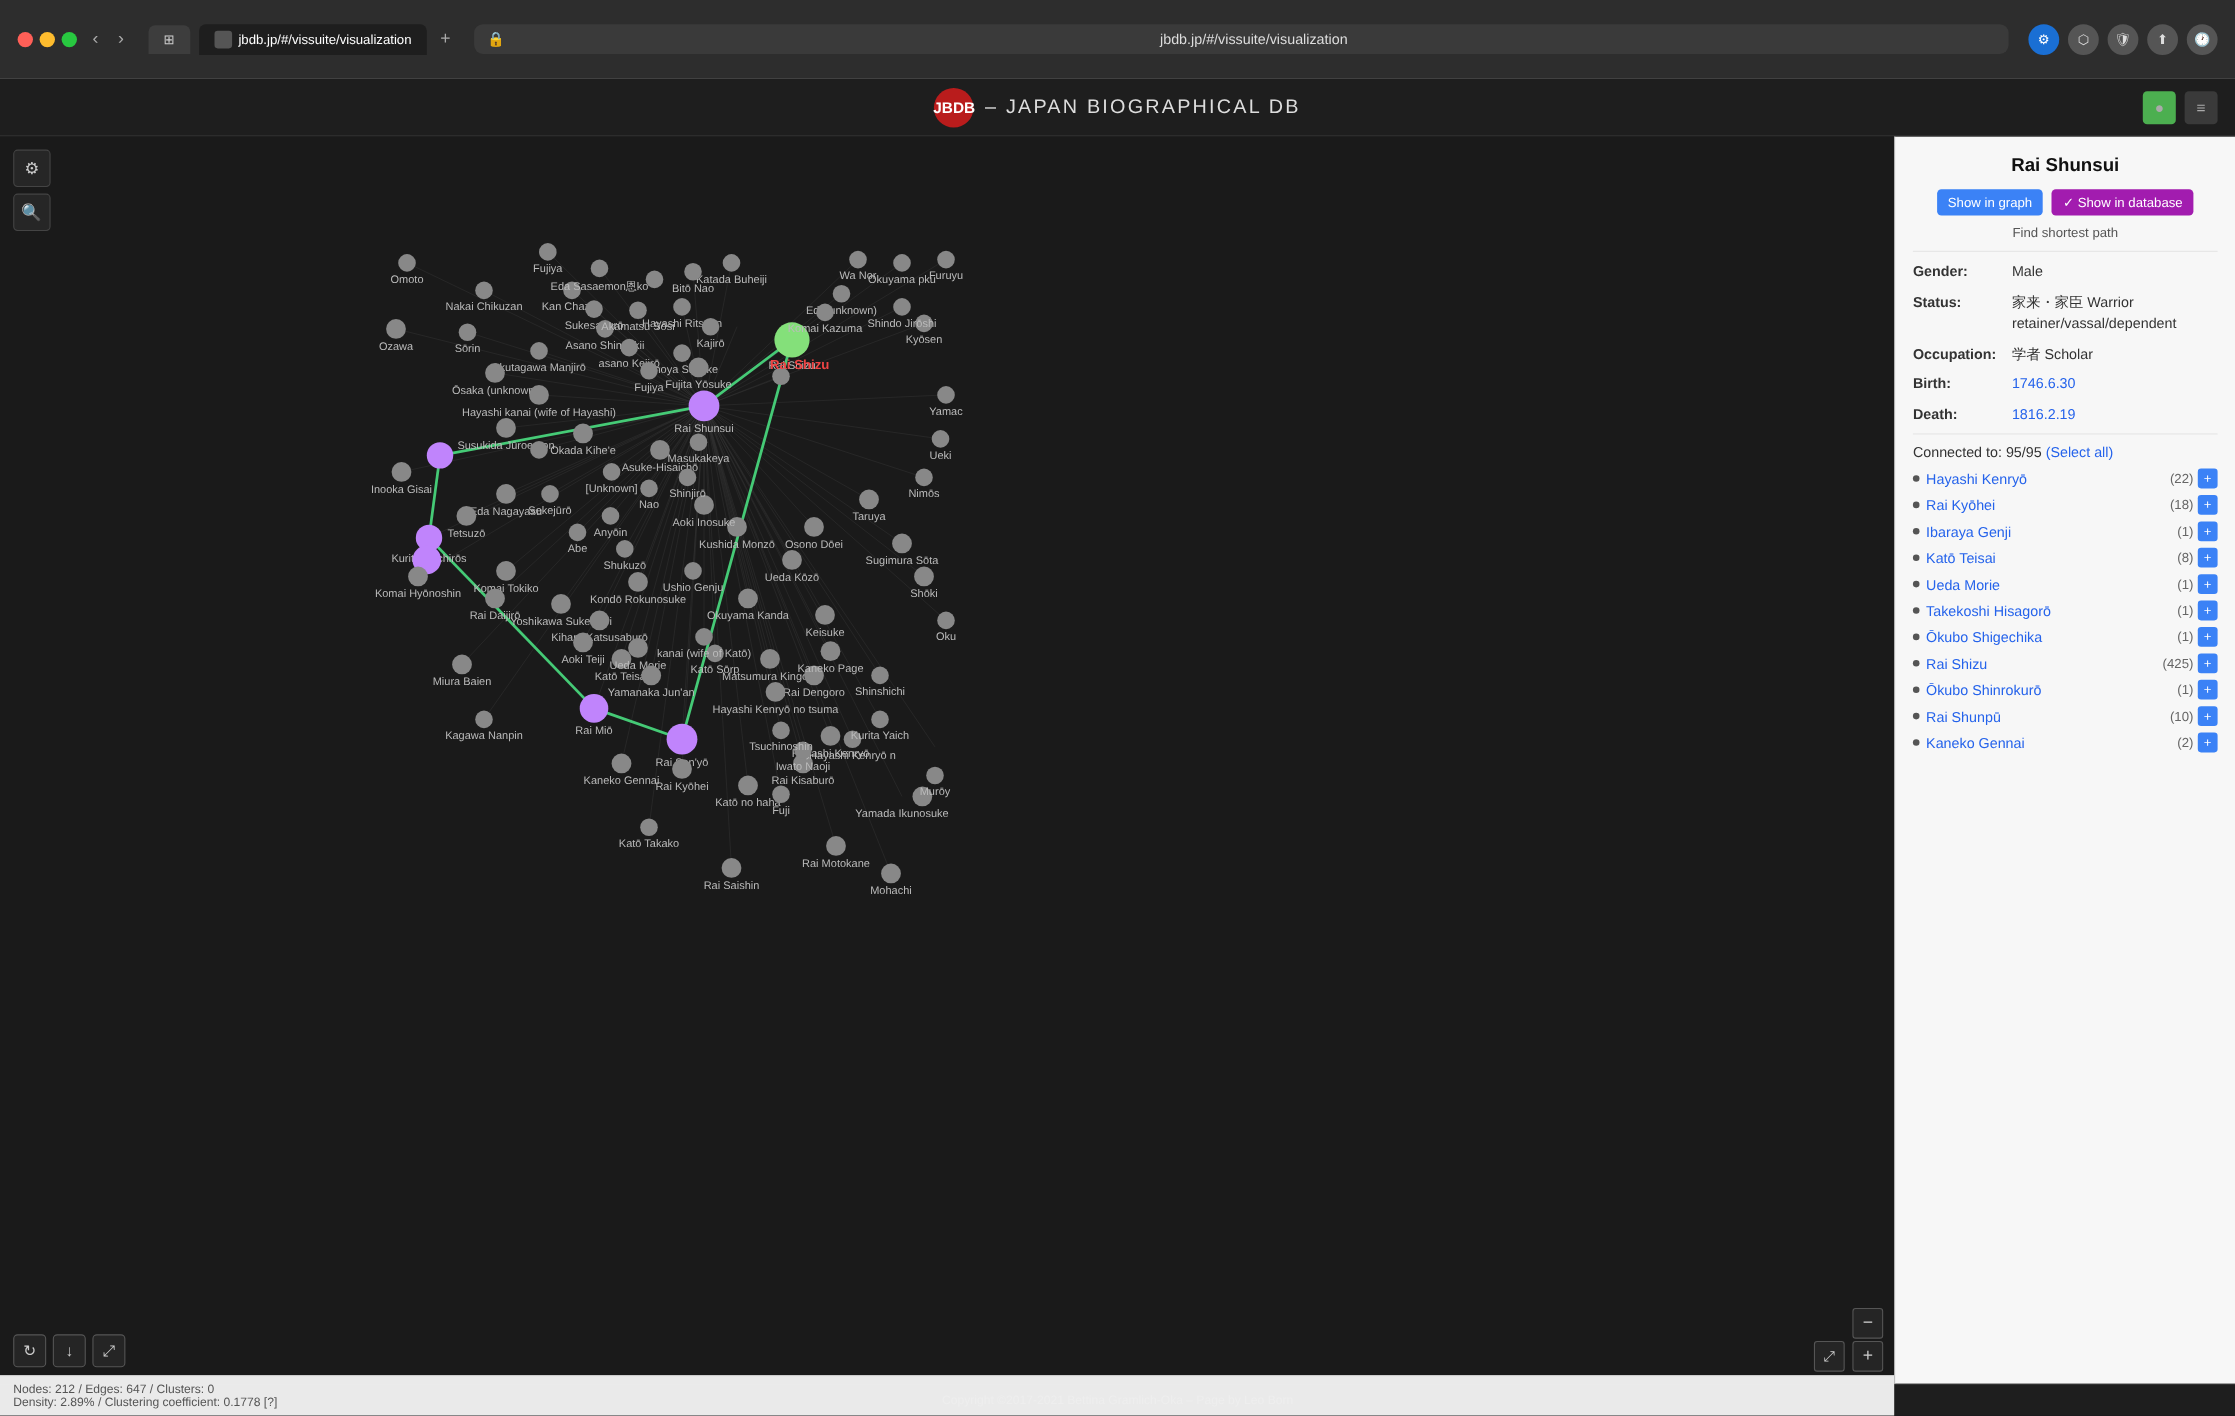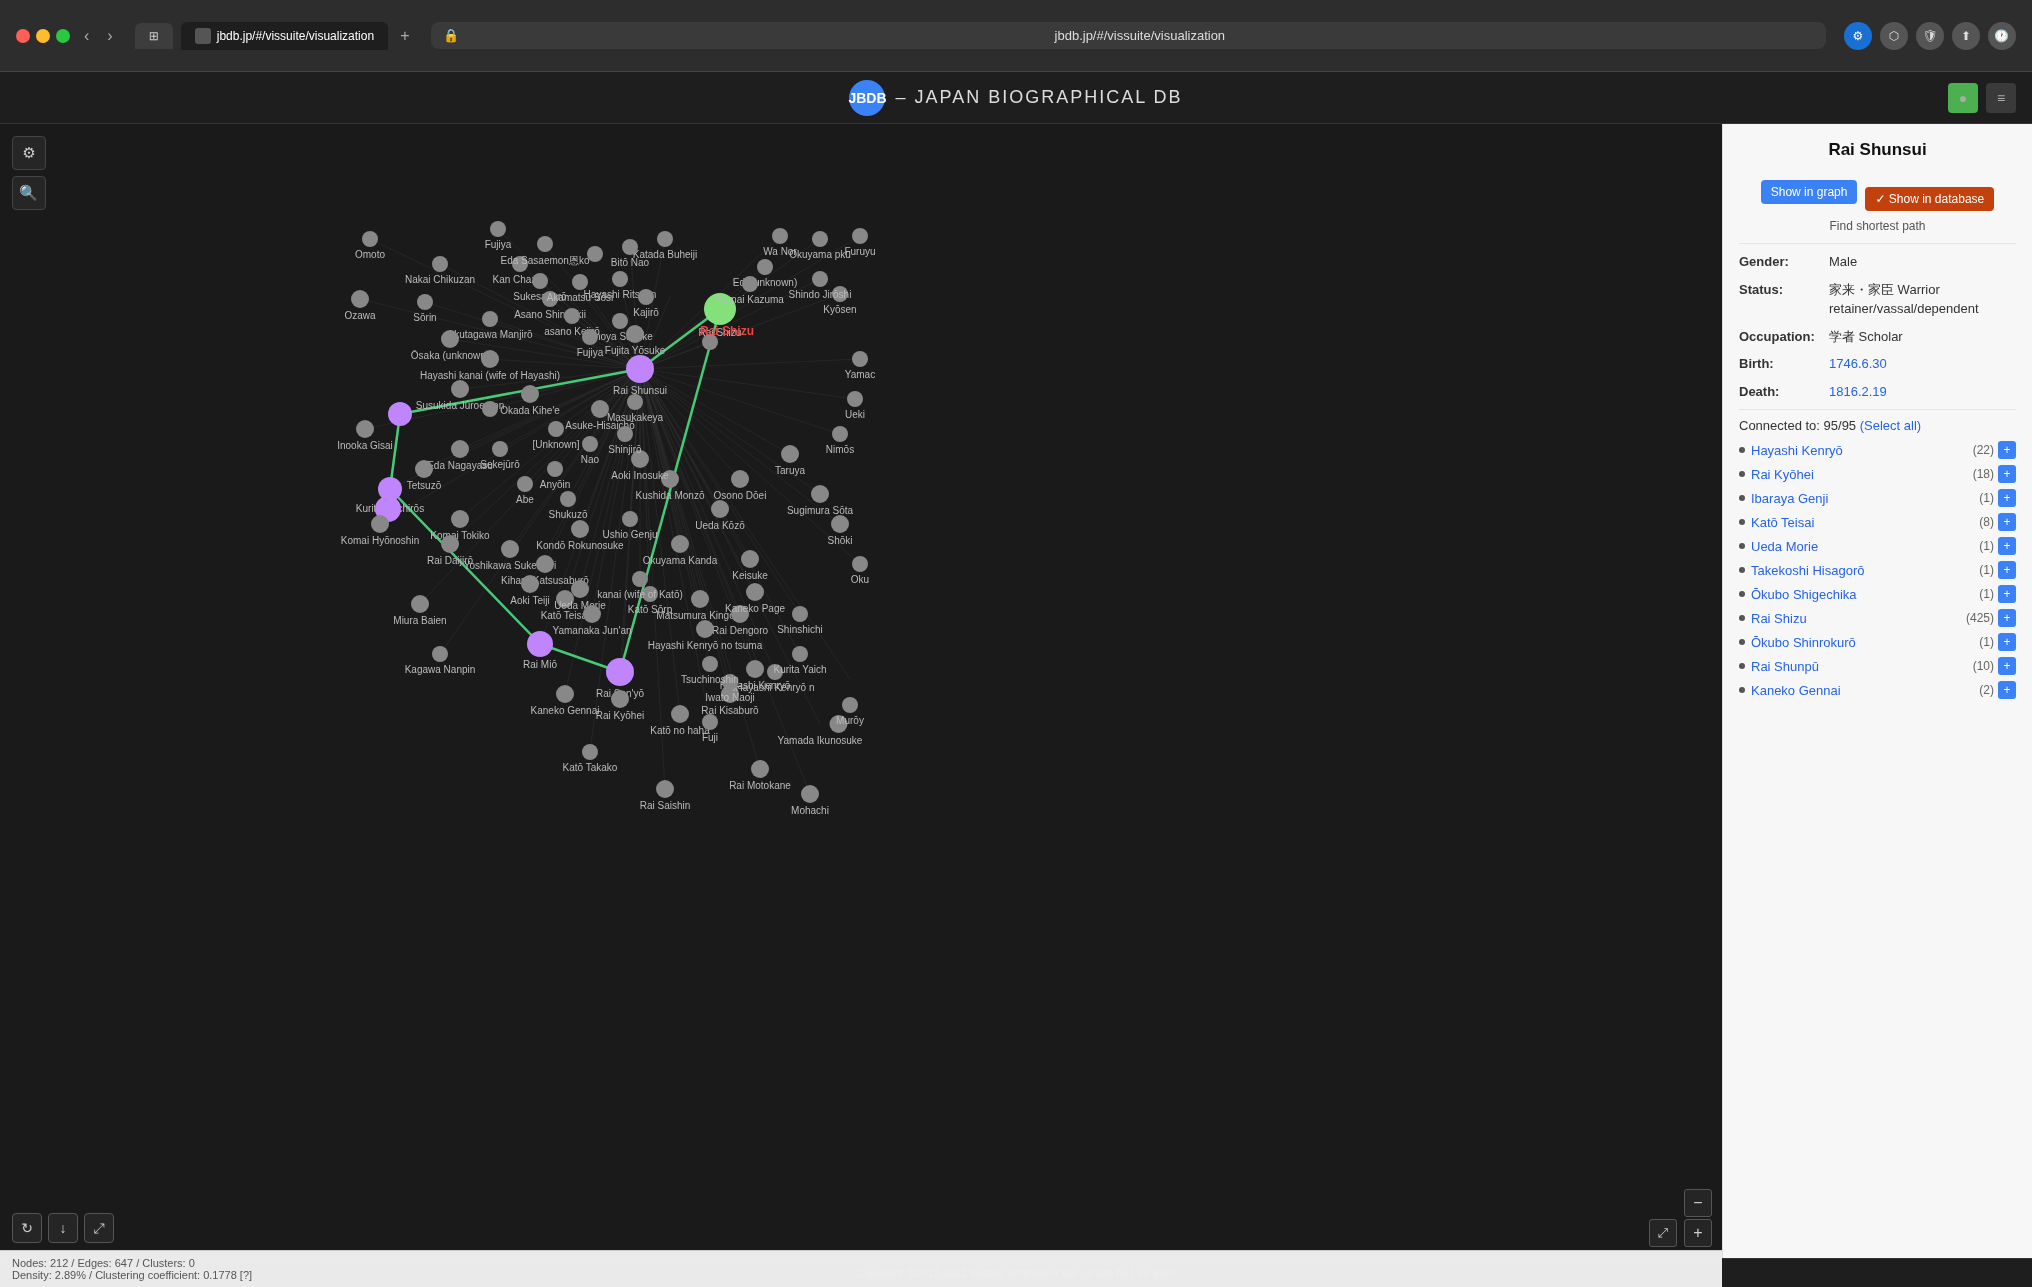--- a/index.html
+++ b/index.html
@@ -36,21 +36,21 @@
     
     .app-header {
       background: #1e1e1e;
       height: 52px;
       display: flex;
       align-items: center;
       justify-content: center;
       border-bottom: 1px solid #333;
       position: relative;
     }
-    .app-logo { width: 36px; height: 36px; background: #3b82f6; border-radius: 50%; display: flex; align-items: center; justify-content: center; color: white; font-weight: bold; font-size: 14px; margin-right: 10px; }
+    .app-logo { width: 36px; height: 36px; background: #b91c1c; border-radius: 50%; display: flex; align-items: center; justify-content: center; color: white; font-weight: bold; font-size: 14px; margin-right: 10px; }
     .app-title { color: #ddd; font-size: 18px; letter-spacing: 2px; text-transform: uppercase; font-variant: small-caps; }
     .header-right { position: absolute; right: 16px; display: flex; gap: 8px; align-items: center; }
     .header-btn { width: 30px; height: 30px; background: #3a3a3a; border-radius: 4px; display: flex; align-items: center; justify-content: center; cursor: pointer; border: none; color: #aaa; font-size: 14px; }
     .header-btn.green { background: #4caf50; }
 
     
     .main-content { display: flex; flex: 1; overflow: hidden; position: relative; }
 
     
     .left-toolbar {
@@ -120,31 +120,30 @@
     .btn-show-graph {
       background: #3b82f6;
       color: white;
       border: none;
       border-radius: 4px;
       padding: 5px 10px;
       font-size: 12px;
       cursor: pointer;
     }
     .btn-show-db {
-      background: #c2410c;
+      background: #a21caf;
       color: white;
       border: none;
       border-radius: 4px;
       padding: 5px 10px;
       font-size: 12px;
       cursor: pointer;
       display: flex;
       align-items: center;
       gap: 4px;
-      margin-top: 15px;
     }
     .btn-find-path {
       background: none;
       border: none;
       color: #555;
       font-size: 12px;
       cursor: pointer;
       display: block;
       text-align: center;
       width: 100%;

